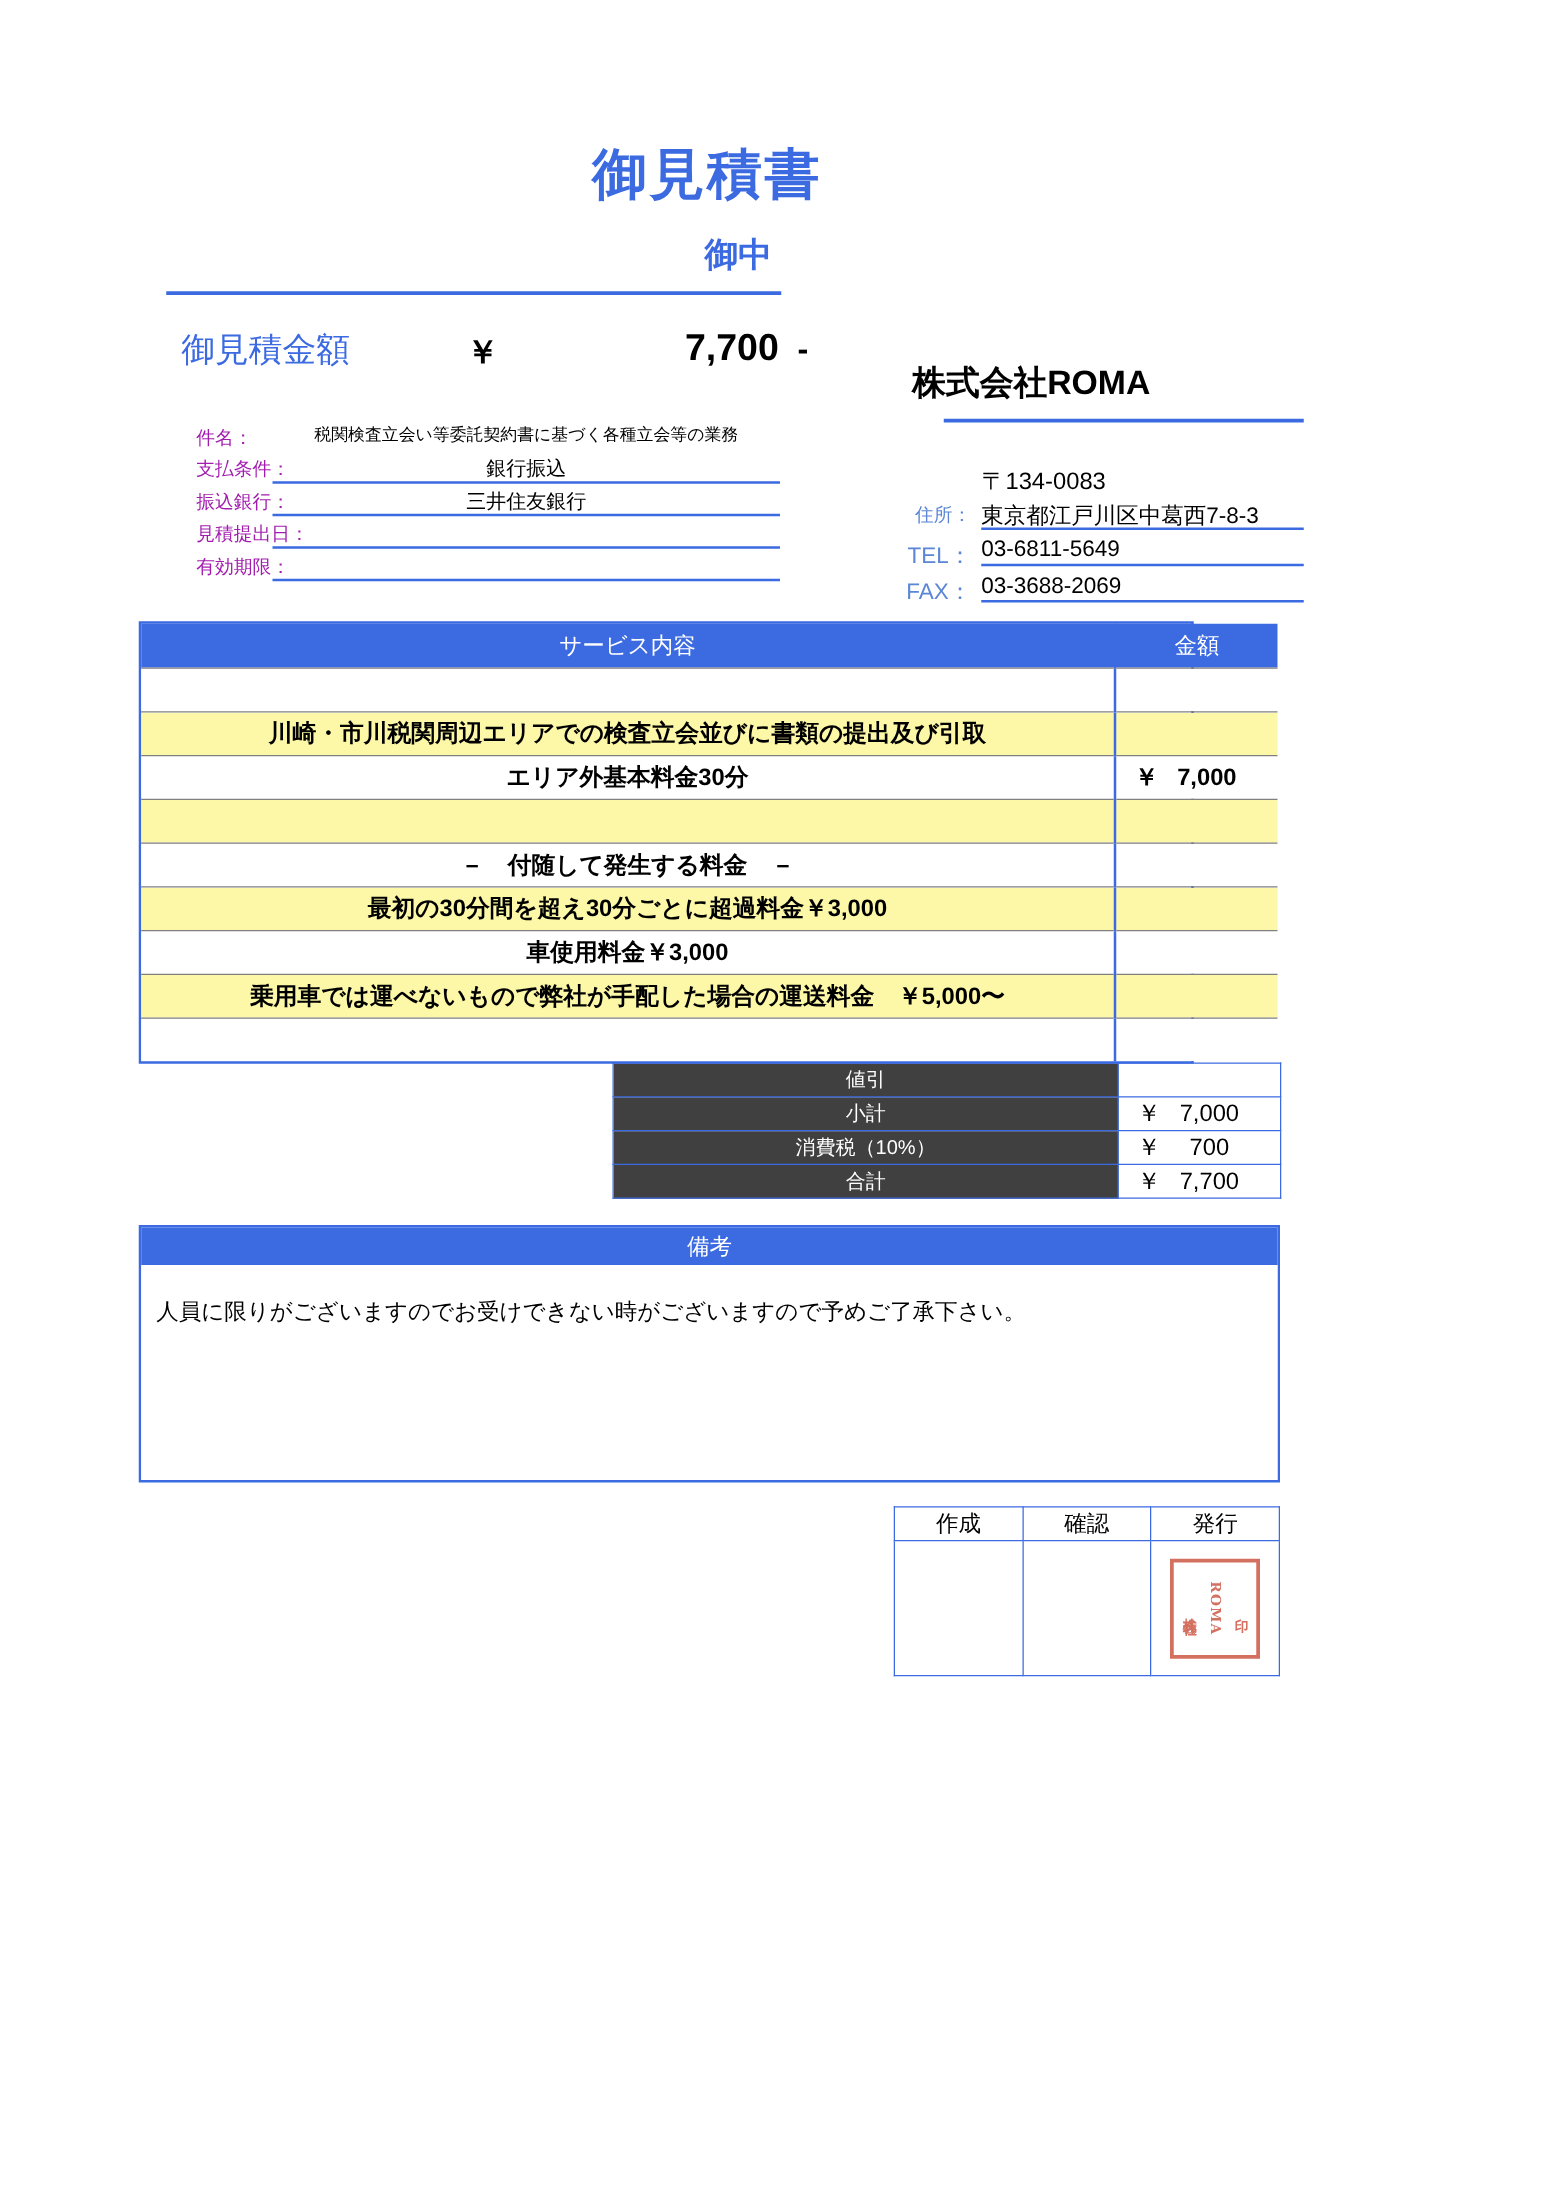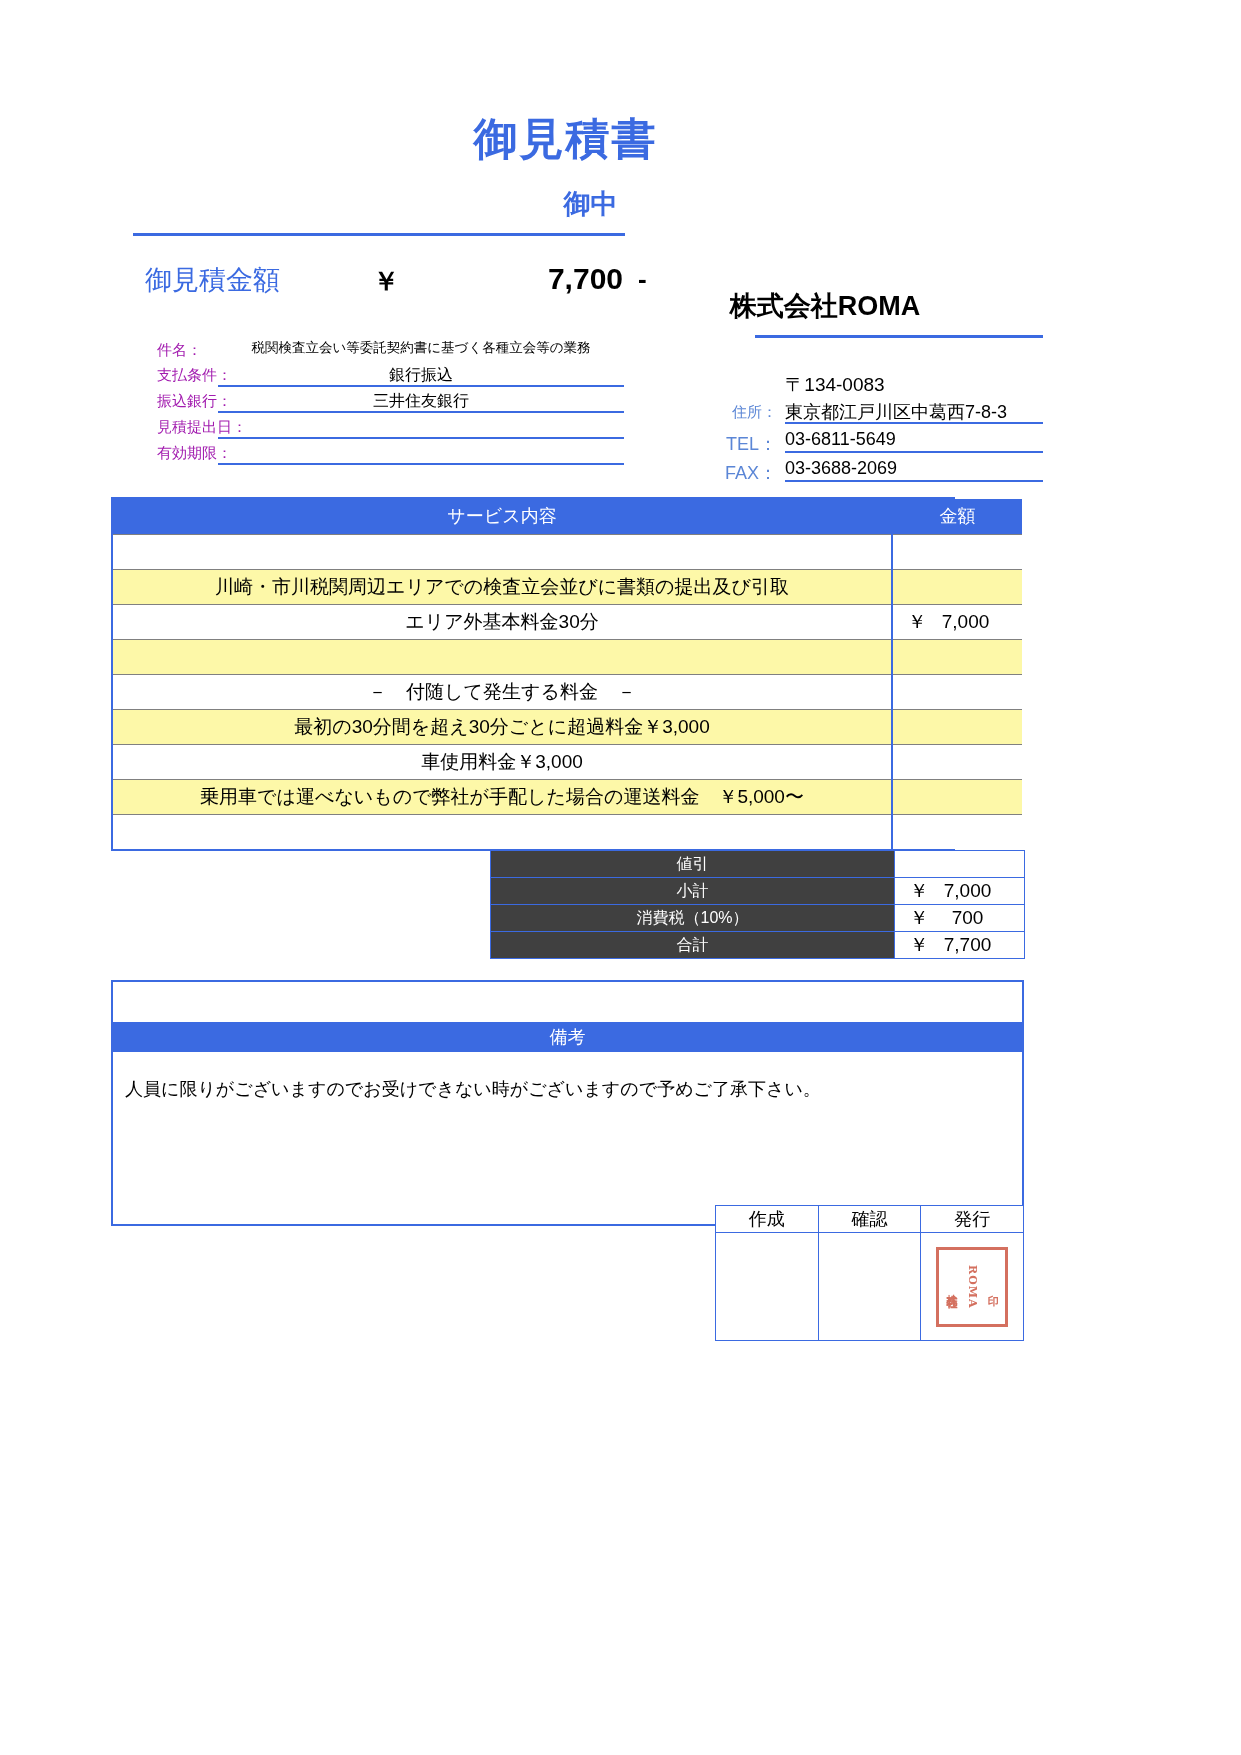--- a/index.html
+++ b/index.html
@@ -78,21 +78,21 @@
   .svc col.c1 { width:779px; }
   .svc col.c2 { width:130px; }
   .svc th {
     background:#3b6ae1; color:#ffffff; font-size:18px; font-weight:normal;
     height:35px; border-right:2px solid #3b6ae1; text-align:center;
   }
   .svc th:last-child { border-right:none; }
   .svc td {
     height:35px; font-size:19px; color:#000; text-align:center;
     border-top:1px solid #808080; border-right:2px solid #3b6ae1;
-    padding:0 4px; white-space:nowrap; overflow:hidden;
+    padding:0 4px; white-space:nowrap; overflow:hidden;font-weight:bold;
   }
   .svc td:last-child { border-right:none; }
   .svc tr.yellow td { background:#fdf8a8; }
   .svc tr.white td { background:#ffffff; }
   .svc td.amt { font-size:19px; text-align:center; }
   .amtwrap { display:inline-block; width:100px; text-align:left; }
   .amtwrap .y { display:inline-block; width:22px; }
   .amtwrap .n { display:inline-block; width:72px; text-align:center; }
 
   
@@ -107,21 +107,20 @@
   .totals td.val {
     background:#fff; color:#000; font-size:19px; text-align:center; height:27px;
     border:1px solid #3b6ae1;
   }
 
   
   .remarks { position:absolute; left:111px; top:980px; width:913px; border:2px solid #3b6ae1; }
   .rem-head {
     background:#3b6ae1; color:#fff; font-size:18px; text-align:center; height:30px;
     line-height:30px;
-    margin-top:40px;
   }
   .rem-body { height:172px; background:#fff; padding:24px 12px; font-size:18px; color:#000; line-height:1.5; }
 
   
   .approve { position:absolute; left:715px; top:1205px; width:309px; }
   .approve table { width:100%; border-collapse:collapse; table-layout:fixed; }
   .approve th {
     background:#fff; color:#000; font-size:18px; font-weight:normal; height:27px;
     border:1px solid #3b6ae1;
   }

